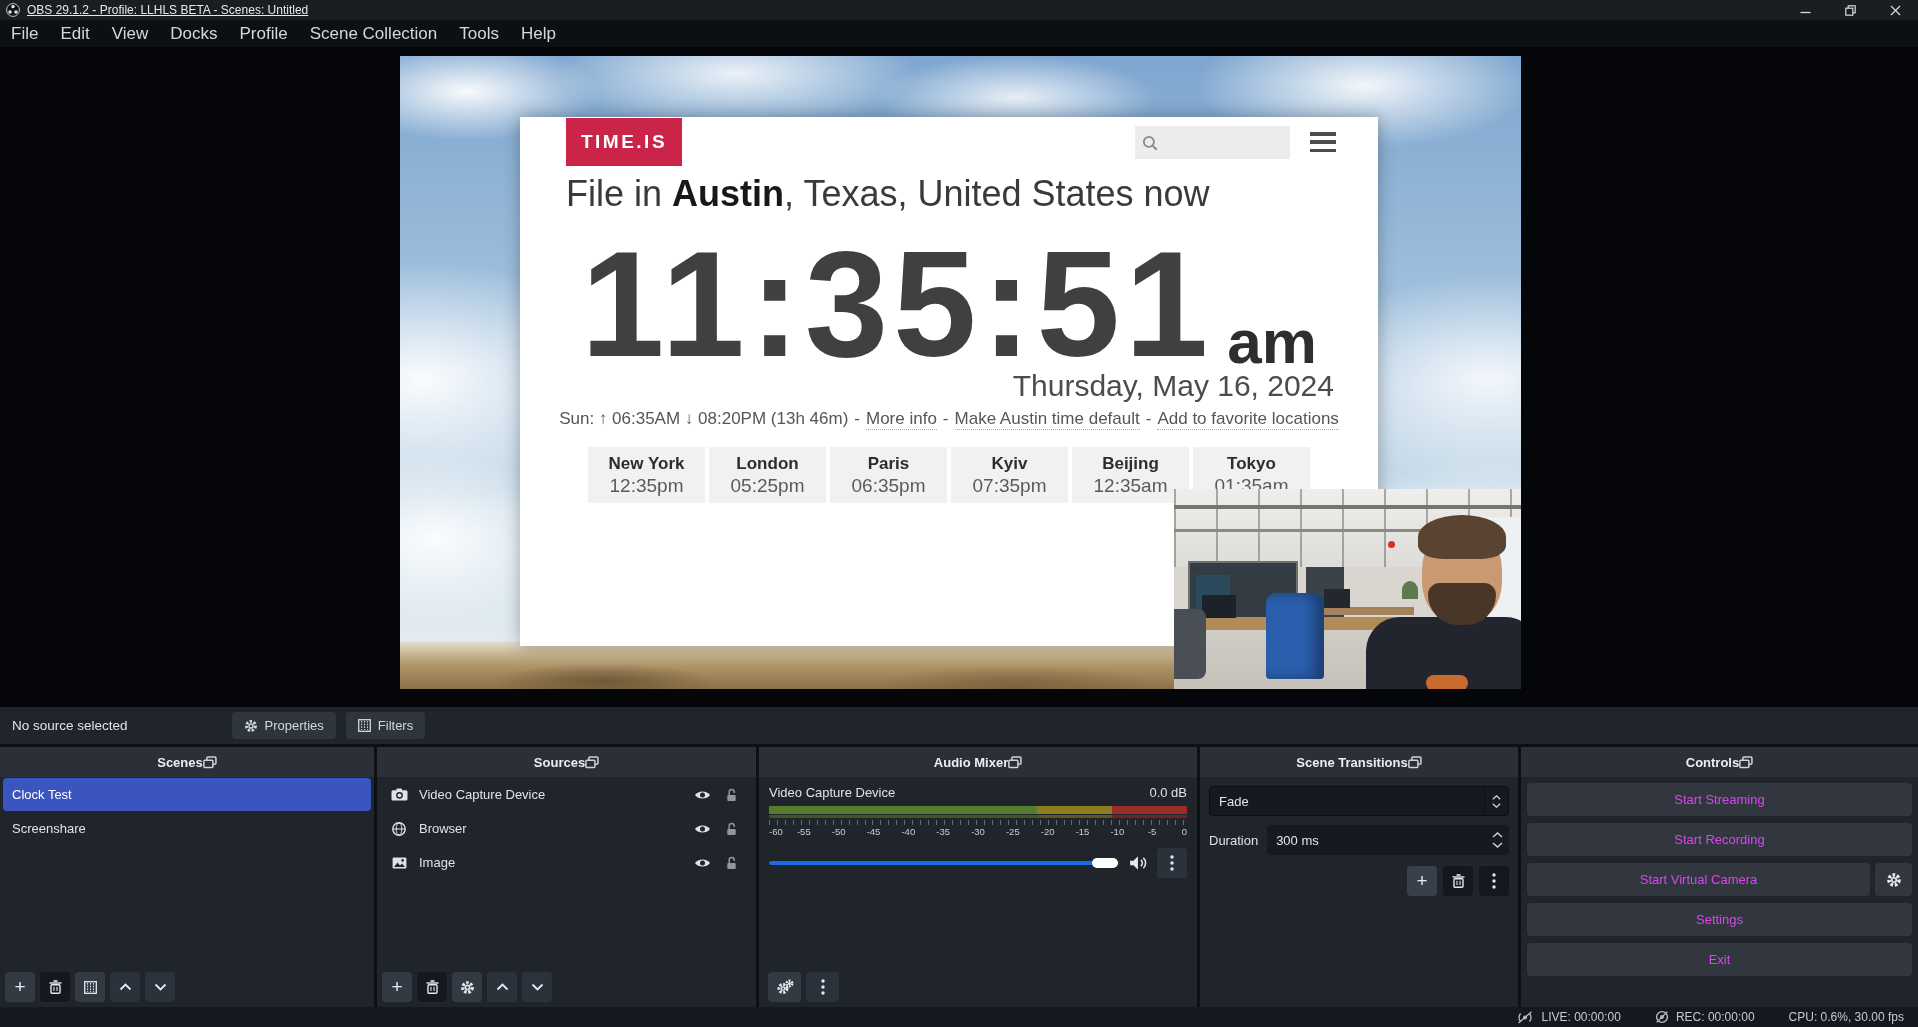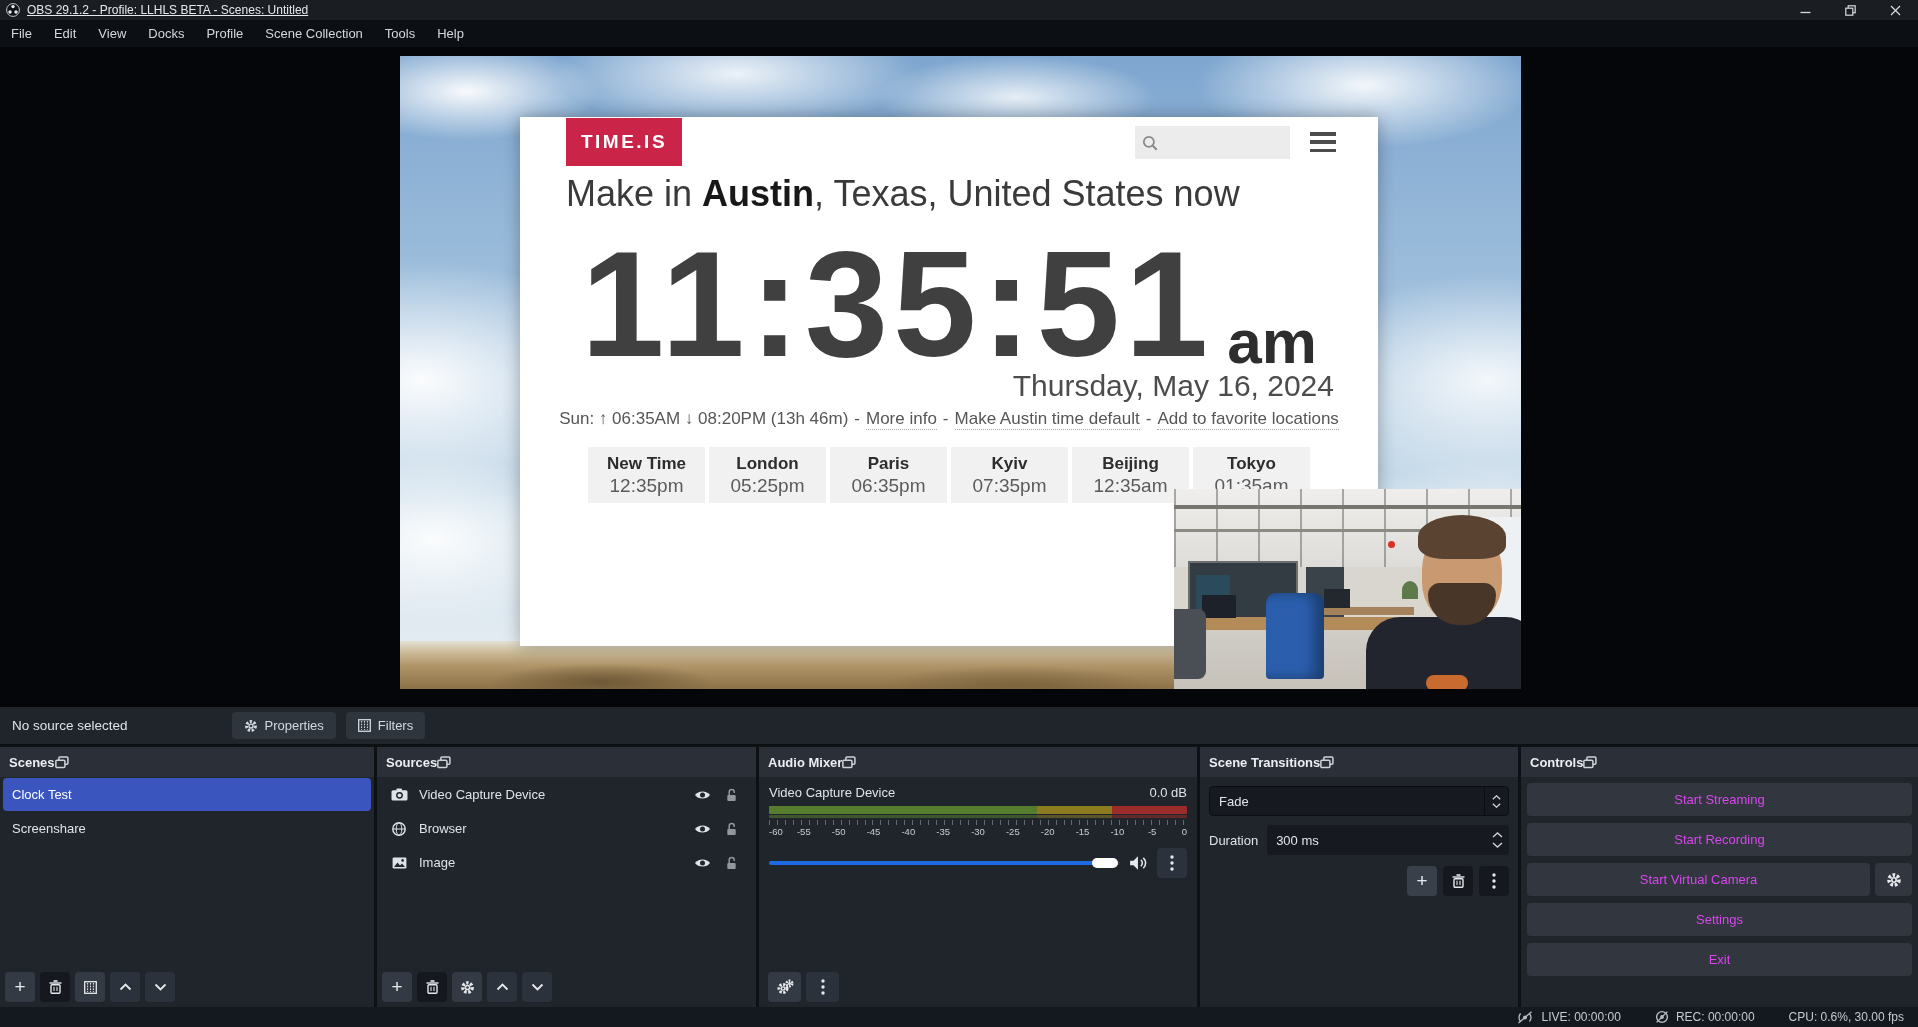--- a/index.html
+++ b/index.html
@@ -13,21 +13,21 @@
 
   
   .titlebar { height:20px; background:#1a1d22; display:flex; align-items:center; position:relative; }
   .obs-logo { width:14px; height:14px; margin:0 7px 0 6px; }
   .titlebar-title { font-size:12px; color:#e6e8ec;text-decoration:underline; }
   .win-buttons { position:absolute; right:0; top:0; height:20px; display:flex; }
   .win-btn { width:45px; height:20px; display:flex; align-items:center; justify-content:center; color:#d7dade; font-size:12px; }
 
   
   .menubar { height:27px; background:#0c1015; display:flex; align-items:stretch; }
-  .menu-item { padding:0 11px; display:flex; align-items:center; font-size:13px; color:#d4d8dd; }
+  .menu-item { padding:0 11px; display:flex; align-items:center; font-size:17px; color:#d4d8dd; }
 
   
   .preview { height:660px; background:#04060a; position:relative; }
   .video { position:absolute; left:400px; top:9px; width:1121px; height:633px; overflow:hidden; }
   .sky { position:absolute; inset:0 0 44px 0;
     background:
       radial-gradient(190px 70px at 6% 6%,  rgba(255,255,255,.95), rgba(255,255,255,0) 70%),
       radial-gradient(260px 80px at 30% 3%, rgba(255,255,255,.85), rgba(255,255,255,0) 70%),
       radial-gradient(200px 60px at 55% 7%, rgba(255,255,255,.8),  rgba(255,255,255,0) 70%),
       radial-gradient(240px 90px at 86% 5%, rgba(255,255,255,.9),  rgba(255,255,255,0) 70%),
@@ -111,21 +111,21 @@
   .srcbar-label { margin-left:12px; font-size:13.5px; color:#dfe3e8; }
   .srcbtn { height:27px; margin-left:10px; padding:0 12px; background:#2f353d; border-radius:4px;
             display:flex; align-items:center; gap:7px; font-size:13px; color:#d3d8de; }
   .srcbtn.first { margin-left:104px; }
 
   
   .docks { height:263px; display:flex; gap:3px; background:#0e1114; padding-top:3px; }
   .dock { background:#20252c; display:flex; flex-direction:column; }
   .dock-scenes { width:374px; } .dock-sources { width:379px; } .dock-mixer { width:438px; }
   .dock-transitions { width:318px; } .dock-controls { flex:1; }
-  .dock-header { height:30px; background:#2a2f38; display:flex; align-items:center; justify-content:flex-start;
+  .dock-header { height:30px; background:#2a2f38; display:flex; align-items:center; justify-content:center;
                  padding:0 9px; font-size:13px; font-weight:700; color:#eceef1; flex:none; }
   .dock-body { flex:1; position:relative; }
 
   .list-row { height:33px; margin:1px 3px 0 3px; display:flex; align-items:center; padding:0 9px;
               font-size:13px; color:#dfe3e8; border-radius:4px; gap:10px; }
   .list-row.selected { background:#3a55be; color:#ffffff; }
   .row-label { flex:1; }
   .row-icon { width:20px; display:flex; justify-content:center; }
   .row-tools { display:flex; align-items:center; gap:14px; margin-right:6px; }
 
@@ -240,21 +240,21 @@
           <line x1="10.4" y1="10.4" x2="14" y2="14" stroke="#8a8a8a" stroke-width="1.8"></line>
         </svg>
       </div>
       <div class="ti-burger">
           <span></span>
           <span></span>
           <span></span>
         </div>
 
       <div class="ti-heading">
-        <span>Make in </span><span class="city">Austin</span><span>, Texas, United States now</span>
+        <span>File in </span><span class="city">Austin</span><span>, Texas, United States now</span>
       </div>
 
       <div class="ti-clock">
         <span class="ti-time">11:35:51</span>
         <span class="ti-ampm">am</span>
       </div>
 
       <div class="ti-date">Thursday, May 16, 2024</div>
 
       <div class="ti-sun">
@@ -262,21 +262,21 @@
         <span>-</span>
         <span class="ti-link">More info</span>
         <span>-</span>
         <span class="ti-link">Make Austin time default</span>
         <span>-</span>
         <span class="ti-link">Add to favorite locations</span>
       </div>
 
       <div class="ti-cities">
         <div class="ti-citybox">
-          <div class="ti-cityname">New Time</div>
+          <div class="ti-cityname">New York</div>
           <div class="ti-citytime">12:35pm</div>
         </div>
         <div class="ti-citybox">
           <div class="ti-cityname">London</div>
           <div class="ti-citytime">05:25pm</div>
         </div>
         <div class="ti-citybox">
           <div class="ti-cityname">Paris</div>
           <div class="ti-citytime">06:35pm</div>
         </div>

